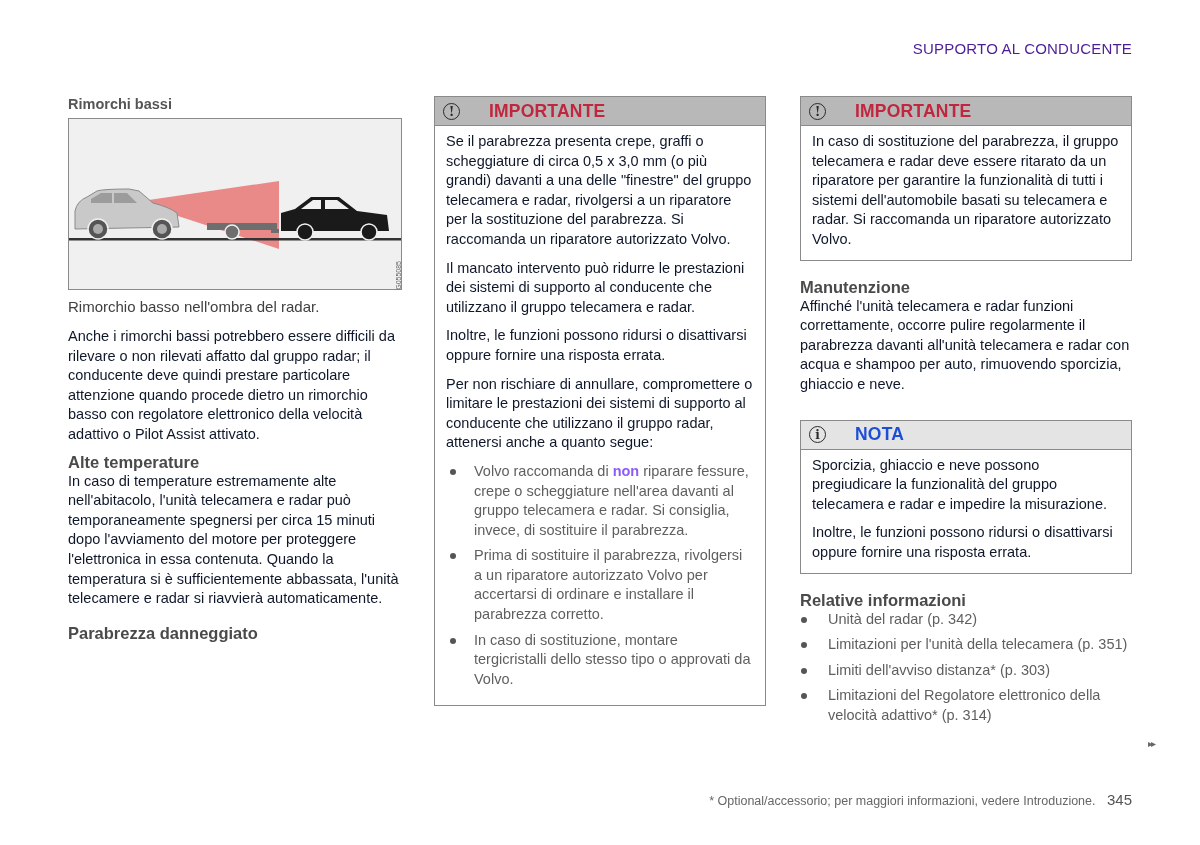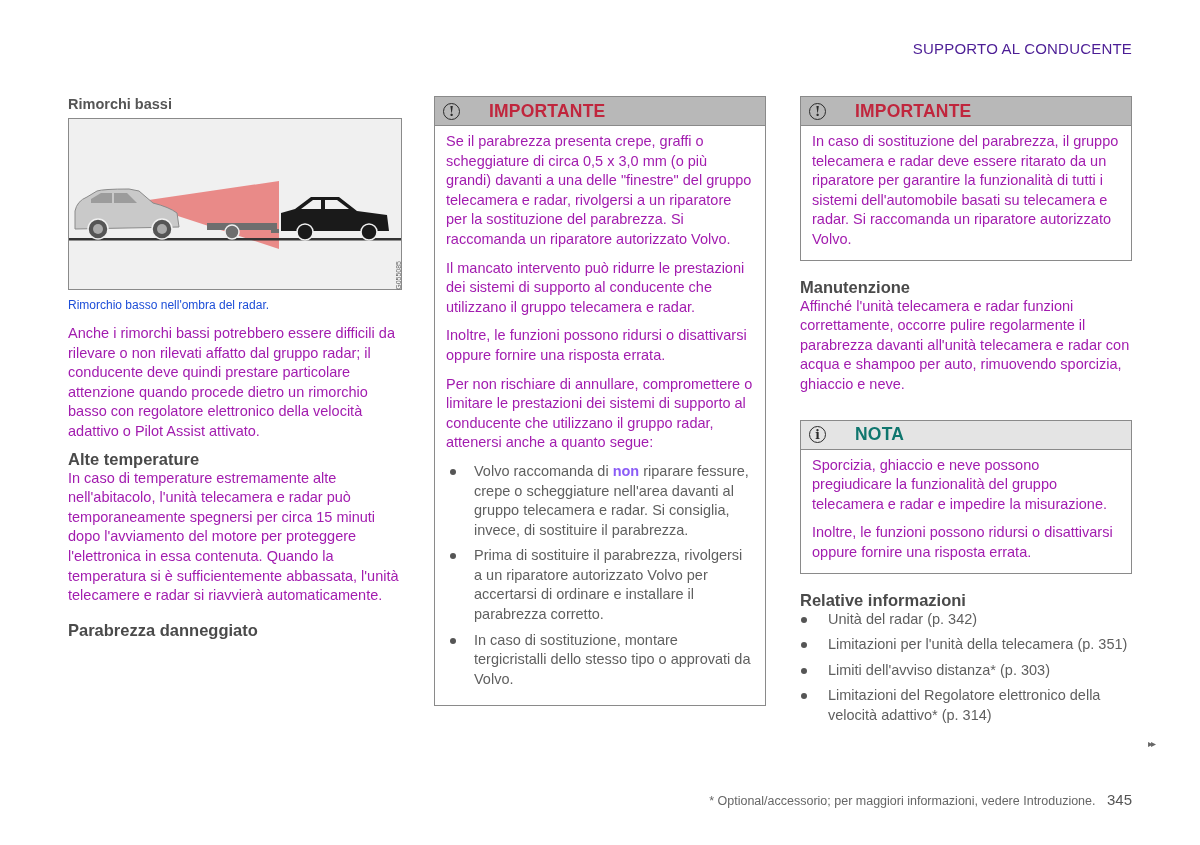--- a/index.html
+++ b/index.html
@@ -10,46 +10,46 @@
   .header-title {
     position:absolute; right:68px; top:40px; font-size:15px; color:#4c1d95; letter-spacing:0.2px;
   }
   .col { position:absolute; top:96px; }
   .col1 { left:68px; width:334px; }
   .col2 { left:434px; width:332px; }
   .col3 { left:800px; width:332px; }
 
   .h-small { font-size:14.5px; font-weight:bold; color:#555; margin:0 0 6px 0; }
   .h-sec { font-size:16.5px; font-weight:bold; color:#4a4a4a; margin:0; line-height:20px; }
-  p.body { font-size:14.5px; line-height:19.6px; margin:0; color:#a21caf; }
+  p.body { font-size:14.5px; line-height:19.6px; margin:0; color:#0f172a; }
 
   .figure {
     width:332px; height:170px; border:1px solid #8a8a8a; background:#f0f0f0; position:relative;
   }
   .figure svg { position:absolute; left:0; top:0; }
   .fig-code {
     position:absolute; right:6px; top:142px; font-size:7px; color:#666;
     transform:rotate(-90deg); transform-origin:right top; white-space:nowrap;
   }
-  .caption { font-size:12px; color:#1d4ed8; margin:8px 0 12px 0; }
+  .caption { font-size:15px; color:#404040; margin:8px 0 12px 0; }
 
   .box { border:1px solid #8a8a8a; }
   .box-head {
     background:#b8b8b8; height:28px; display:flex; align-items:center; padding-left:8px;
     border-bottom:1px solid #8a8a8a;
   }
   .box-head.nota { background:#e4e4e4; }
   .box-icon {
     width:17px; height:17px; border:1.6px solid #2a2a2a; border-radius:50%;
     display:flex; align-items:center; justify-content:center;
     font-size:13px; font-weight:bold; color:#2a2a2a; box-sizing:border-box;
     font-family:"DejaVu Serif", serif;
   }
   .box-title { margin-left:29px; font-size:17.5px; font-weight:bold; color:#c0263d; letter-spacing:0.2px; }
-  .box-title.nota { color:#0f766e; }
+  .box-title.nota { color:#1d4ed8; }
   .box-body { padding:6px 11px 10px 11px; }
   .box-body p.body + p.body { margin-top:9px; }
 
   ul.bullets { list-style:none; margin:9px 0 0 0; padding:0; }
   ul.bullets li { position:relative; padding-left:28px; font-size:14.5px; line-height:19.6px; color:#5f5f5f; margin-bottom:6px; }
   ul.bullets li::before {
     content:""; position:absolute; left:4px; top:7px; width:6px; height:6px; border-radius:50%; background:#555;
   }
   ul.related li { padding-left:28px; margin-bottom:6px; }
   ul.related li::before { left:1px; }

